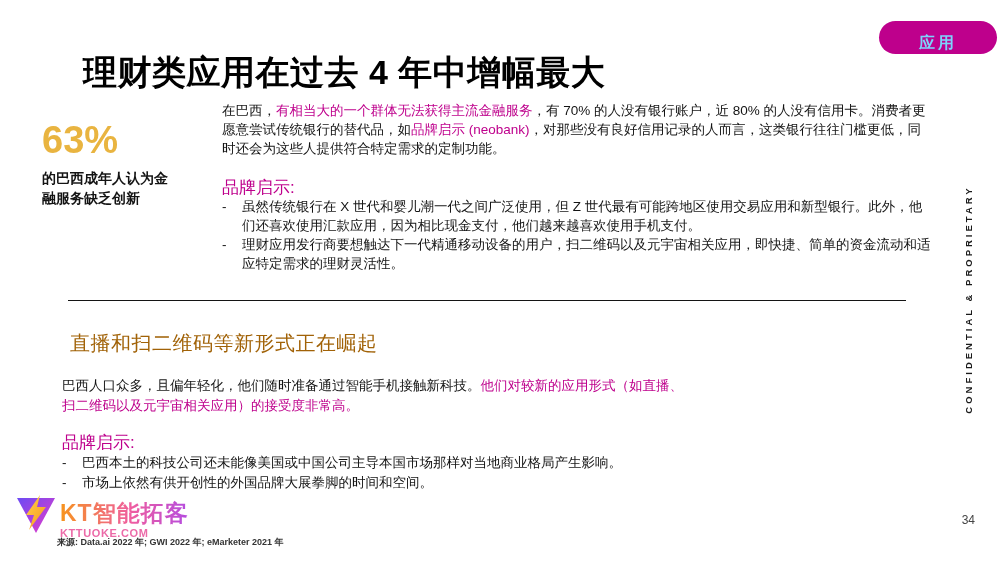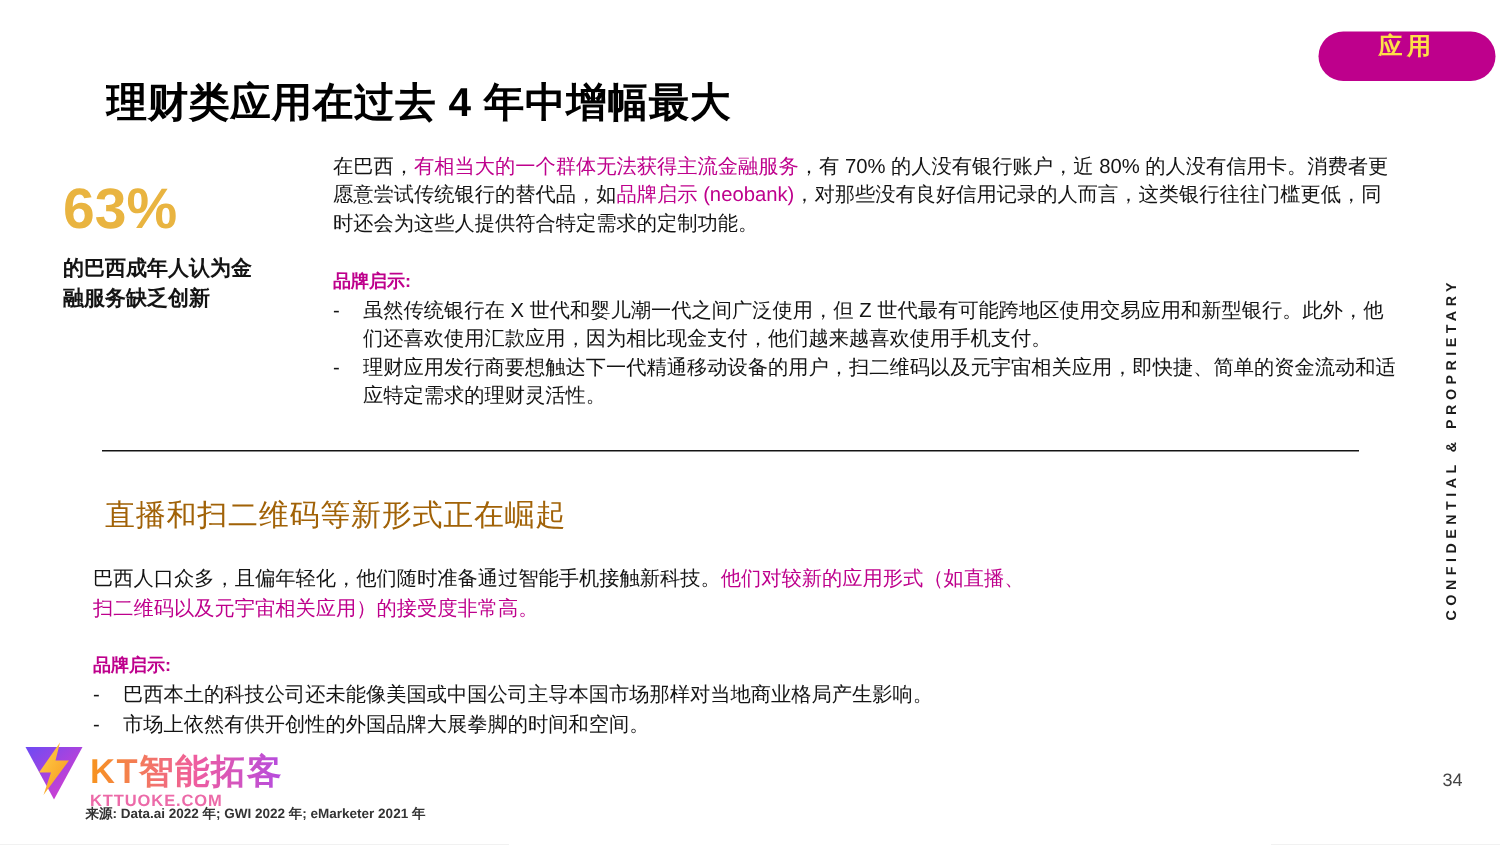--- a/index.html
+++ b/index.html
@@ -17,36 +17,36 @@
     overflow:hidden;
     font-family:"Liberation Sans","DejaVu Sans",sans-serif;
     color:var(--text);
   }
   
   .badge{
     position:absolute;top:21px;right:3px;
     min-width:118px;height:33px;
     background:var(--magenta);
     border-radius:17px;
-    color:#fde047;font-size:16px;font-weight:700;letter-spacing:3px;
-    display:flex;align-items:flex-start;justify-content:center;
+    color:#7dd3fc;font-size:16px;font-weight:700;letter-spacing:3px;
+    display:flex;align-items:flex-end;justify-content:center;
     padding:0 14px;
   }
   .title1{
-    position:absolute;left:71px;top:50px;
-    font-size:27px;font-weight:800;color:#000;letter-spacing:0.5px;
+    position:absolute;left:83px;top:50px;
+    font-size:34px;font-weight:800;color:#000;letter-spacing:0.5px;
   }
   
   .stat63{position:absolute;left:42px;top:120px;width:150px;}
   .stat63 .num{font-size:38px;font-weight:700;color:var(--yellow);line-height:1.1;}
   .stat63 .desc{margin-top:6px;font-size:14px;font-weight:600;line-height:1.45;color:#141414;width:128px;}
   
   .content1{position:absolute;left:222px;top:101px;width:712px;font-size:13.5px;line-height:19px;color:#141414;}
   .hl{color:var(--magenta);}
-  .insights{font-weight:700;color:var(--magenta);font-size:12px;}
+  .insights{font-weight:400;color:var(--magenta);font-size:17px;}
   .content1 .insights{margin-top:20px;}
   .bullets{margin-top:0;}
   .bullet{display:flex;}
   .bullet .dash{width:20px;flex:0 0 20px;}
   .divider{position:absolute;left:68px;top:300px;width:838px;border-top:1.5px solid #141414;}
   .title2{
     position:absolute;left:70px;top:330px;
     font-size:20px;font-weight:400;color:#a16207;letter-spacing:0.5px;
   }
   .content2{position:absolute;left:62px;top:376px;width:634px;font-size:13.5px;line-height:20px;color:#141414;}

